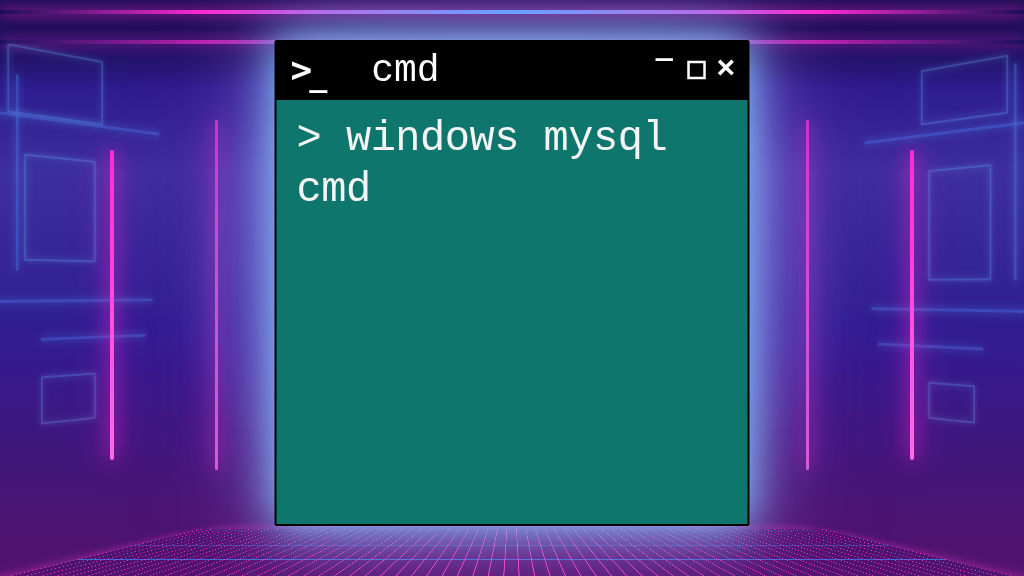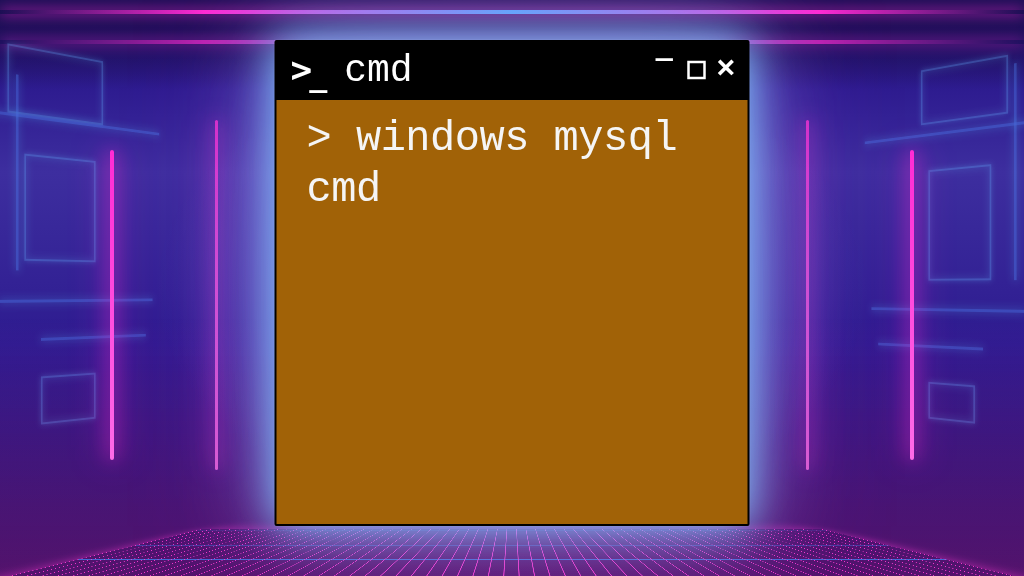--- a/index.html
+++ b/index.html
@@ -158,20 +158,21 @@
     .titlebar-icon .caret { font-size: 36px; margin-right: 2px; }
     .titlebar-icon .underscore { font-size: 30px; position: relative; top: 6px; left: -4px; font-weight: 900; }
     
     .titlebar-title {
       color: #fff;
       font-size: 38px;
       font-weight: 500;
       font-family: 'Consolas', 'Courier New', monospace;
       flex: 1;
       letter-spacing: 0px;
+      margin-left: 27px;
     }
     
     .window-controls {
       display: flex;
       align-items: center;
       gap: 10px;
     }
     
     .win-ctrl {
       color: #fff;
@@ -181,23 +182,23 @@
       align-items: center;
       justify-content: center;
       font-weight: 400;
       cursor: default;
     }
     .win-ctrl.min { font-size: 40px; position: relative; top: -10px; }
     .win-ctrl.max svg { width: 20px; height: 20px; }
     .win-ctrl.close { font-size: 32px; font-weight: 600; }
     
     .terminal-body {
-      background: #a16207;
+      background: #0f766e;
       height: calc(100% - 58px);
-      padding: 14px 30px;
+      padding: 14px 20px;
       font-family: 'Consolas', 'Courier New', monospace;
       color: #fff;
       font-size: 42px;
       line-height: 1.22;
       font-weight: 400;
       letter-spacing: -0.5px;
       overflow: hidden;
     }
     
     .prompt-line {

